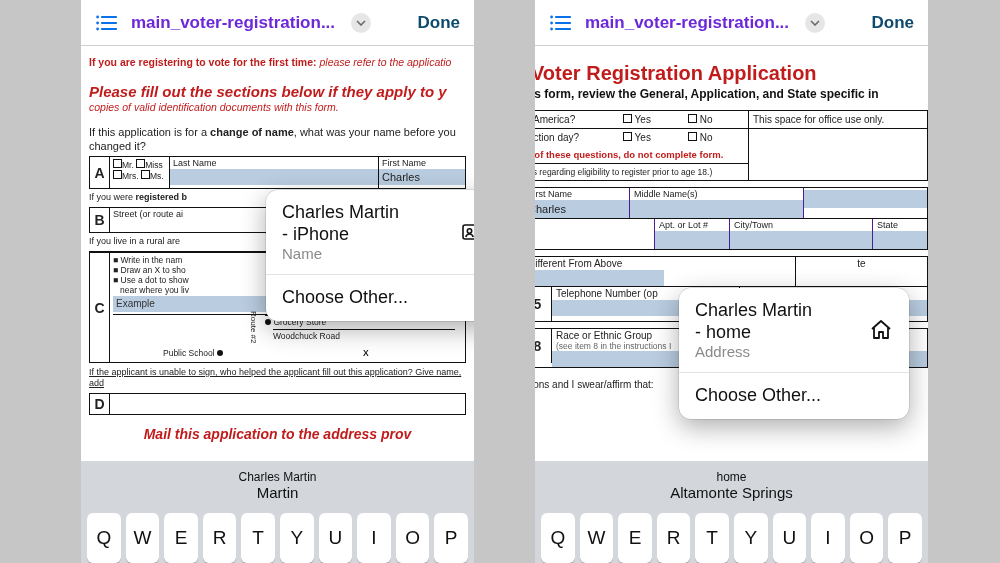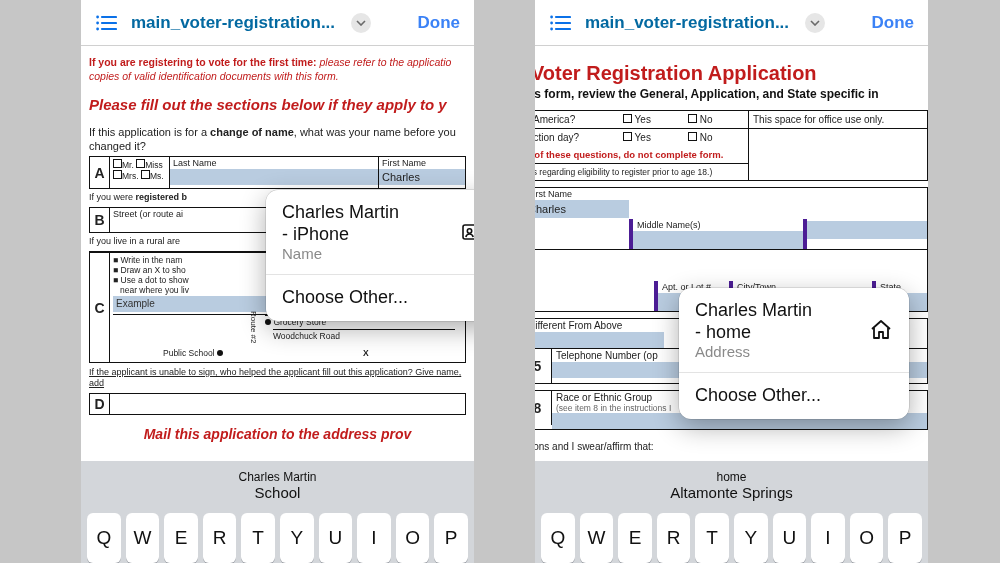--- a/index.html
+++ b/index.html
@@ -19,29 +19,29 @@
   .phone.right { left: 535px; }
 
   .toolbar {
     height: 46px; display: flex; align-items: center;
     padding: 0 14px; gap: 14px;
     border-bottom: 1px solid #d0d0d0;
     background: #fff;
   }
   .list-icon { flex: 0 0 auto; }
   .doc-title {
-    flex: 1 1 auto; font-weight: 700; font-size: 17px; color: #0369a1;
+    flex: 1 1 auto; font-weight: 700; font-size: 17px; color: #6d28d9;
     white-space: nowrap; overflow: hidden; text-overflow: ellipsis;
   }
   .chev {
     width: 20px; height: 20px; border-radius: 10px;
     background: #e6e6e6; display: flex; align-items: center; justify-content: center;
     color: #6a6a6a; font-size: 11px;
   }
-  .done { color: #3b82f6; font-weight: 600; font-size: 17px; padding-left: 33px; }
+  .done { color: #0c4a6e; font-weight: 600; font-size: 17px; padding-left: 33px; }
 
   .doc {
     position: absolute; top: 46px; left: 0; right: 0; bottom: 102px;
     background: #fff; padding: 10px 0 0 0;
     font-size: 10.5px; color: #222;
     overflow: hidden;
   }
   .kb-area {
     position: absolute; left: 0; right: 0; bottom: 0; height: 102px;
     background: #d3d6da;
@@ -110,21 +110,21 @@
   .rt-doc .title { font-size:20px; font-weight:700; color:#c11c1c; padding:6px 0 2px 8px; }
   .btmredact { color:#111; font-weight:700; font-size:12px; padding:0 0 4px 0; }
 
   .rt-box1 { border:1.5px solid #111; margin:5px 0 0 0; }
   .rt-box1 .r { display:flex; font-size:10px; }
   .rt-box1 .cell { padding:3px 4px; }
 
   .grid2 { border:1.5px solid #111; margin-top:6px; }
   .grid2 .r { display:flex; }
   .grid2 .h { font-size:9px; padding:1px 4px; }
-  .grid2 .c { border-left:4px solid #4c1d95;margin-top:31px; }
+  .grid2 .c { border-left:1px solid #4c1d95; }
   .grid2 .blue { background:#b9cce0; height:18px; display:flex; align-items:center; padding:0 4px; font-size:11px; }
 
   .num-row { border:1.5px solid #111; border-top:none; display:flex; }
   .num-row .n { width:28px; border-right:1.5px solid #111; display:flex; align-items:center; justify-content:center; font-weight:700; height:34px; font-size:14px; }
   .num-row .body { flex:1; display:flex; flex-direction:column; }
   .num-row .tiny { font-size:8.5px; color:#666; padding:0 4px; line-height:1.1; }
   .num-row .lab { font-size:10px; padding:1px 4px; }
   .num-row .bb { background:#b9cce0; height:16px; }
   .cut { border-right:1px solid #111; }
 
@@ -153,23 +153,23 @@
           <polyline points="1,1 5,5 9,1" fill="none" stroke="#6a6a6a" stroke-width="1.6"></polyline>
         </svg>
     </div>
     <div class="done">Done</div>
   </div>
 
   <div class="doc">
     <div class="line">
       <span class="redbold">If you are registering to vote for the first time:</span><span class="red"> please refer to the applicatio</span>
     </div>
+    <div class="line redbold ital" style="font-size:15px;margin-top:12px;">Please fill out the sections below if they apply to y</div>
+
     <div class="line red">copies of valid identification documents with this form.</div>
-
-    <div class="line redbold ital" style="font-size:15px;margin-top:12px;">Please fill out the sections below if they apply to y</div>
     <div class="line" style="font-size:11px;margin-top:10px;"><span>If this application is for a </span><b>change of name</b><span>, what was your name before you changed it?</span></div>
 
     <div class="box row-a">
       <div class="ltr">A</div>
       <div class="salut">
         <span class="chk"></span><span>Mr.</span>
         <span class="chk"></span><span>Miss</span><br>
         <span class="chk"></span><span>Mrs.</span>
         <span class="chk"></span><span>Ms.</span>
       </div>
@@ -248,21 +248,21 @@
     </div>
     <div class="divider"></div>
     <div class="item">
       <div class="big">Choose Other...</div>
     </div>
   </div>
 
   <div class="kb-area">
     <div class="kb-sugg">
       <div class="sm">Charles Martin</div>
-      <div class="lg">School</div>
+      <div class="lg">Martin</div>
     </div>
     <div class="kb-row">
       <div class="key">Q</div>
       <div class="key">W</div>
       <div class="key">E</div>
       <div class="key">R</div>
       <div class="key">T</div>
       <div class="key">Y</div>
       <div class="key">U</div>
       <div class="key">I</div>

